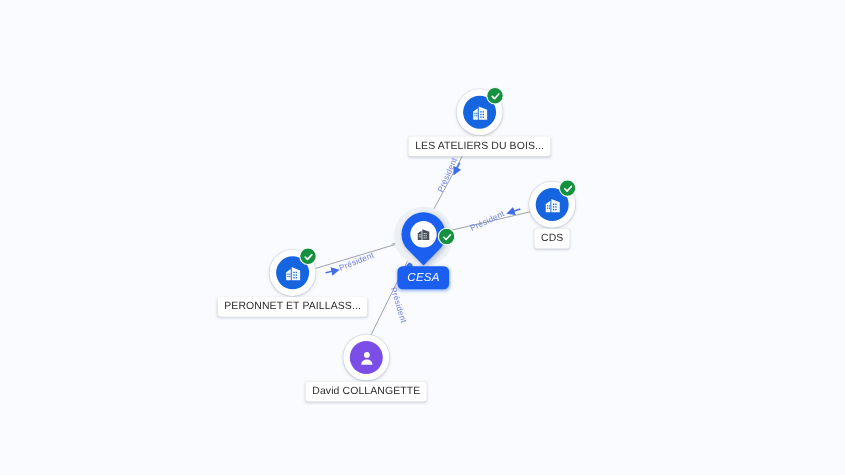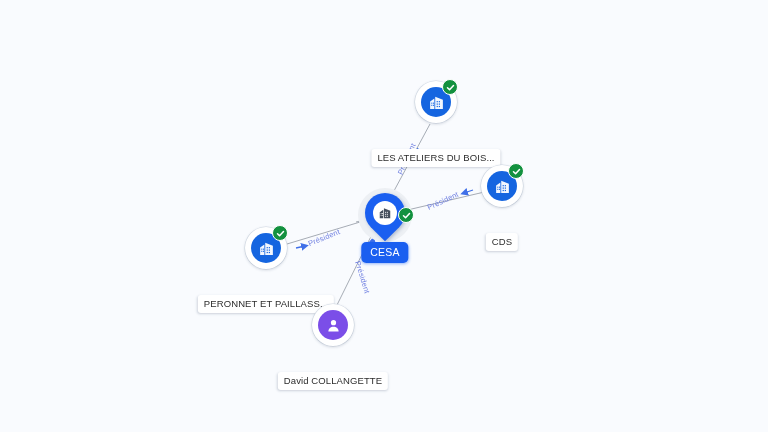--- a/index.html
+++ b/index.html
@@ -82,21 +82,20 @@
     transform: translateX(-50%);
     white-space: nowrap;
     background: #ffffff;
     color: #2c2c2c;
     font-size: 9.5px;
     line-height: 1;
     padding: 4px 6px 4px 6px;
     border-radius: 3px;
     box-shadow: 0 1px 2.5px rgba(40,60,90,0.22);
     letter-spacing: 0.1px;
-    margin-top: 25px;
   }
   .label-below { top: 22px; }
 
   
   .pin-halo {
     position: absolute;
     left: -27px;
     top: -27px;
     width: 54px;
     height: 54px;
@@ -148,20 +147,21 @@
     top: 27px;
     white-space: nowrap;
     background: #1a5ff0;
     color: #ffffff;
     font-size: 10.5px;
     line-height: 1;
     padding: 5px 9px;
     border-radius: 5px;
     box-shadow: 0 1px 3px rgba(26,95,240,0.45);
     letter-spacing: 0.2px;
+    font-style: italic;
   }
   .edge-label {
     font-family: "Liberation Sans", sans-serif;
     font-size: 7.5px;
     fill: #6f7fe0;
     letter-spacing: 0.2px;
   }
 </style>
 </head>
 <body>

